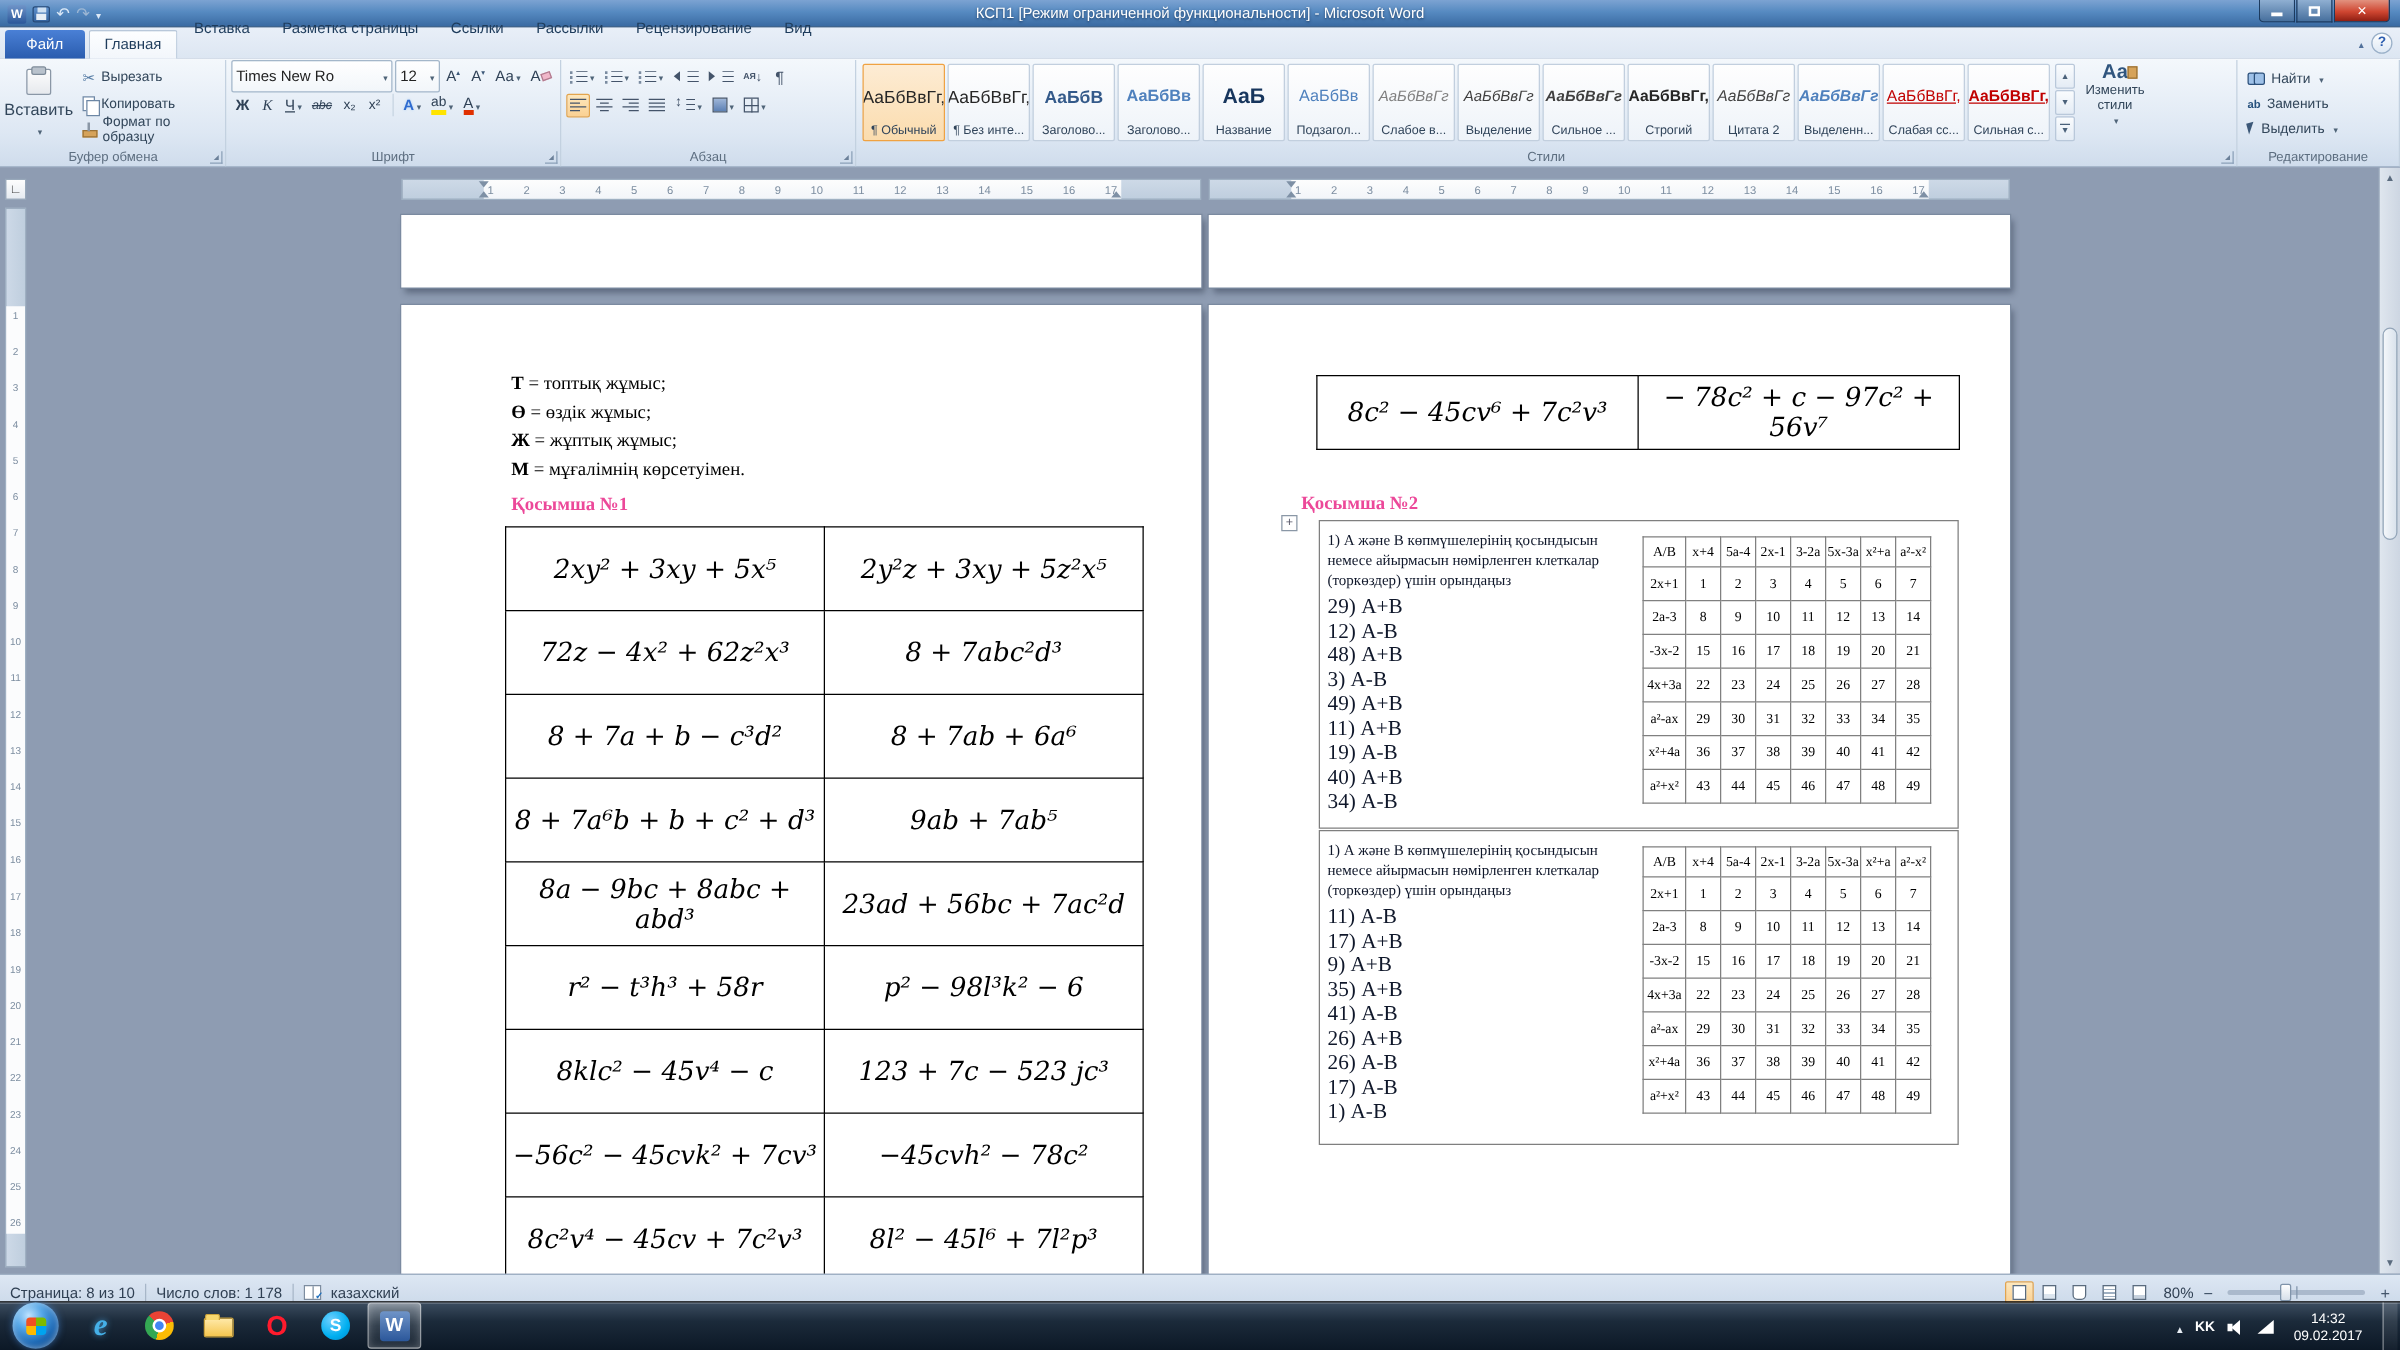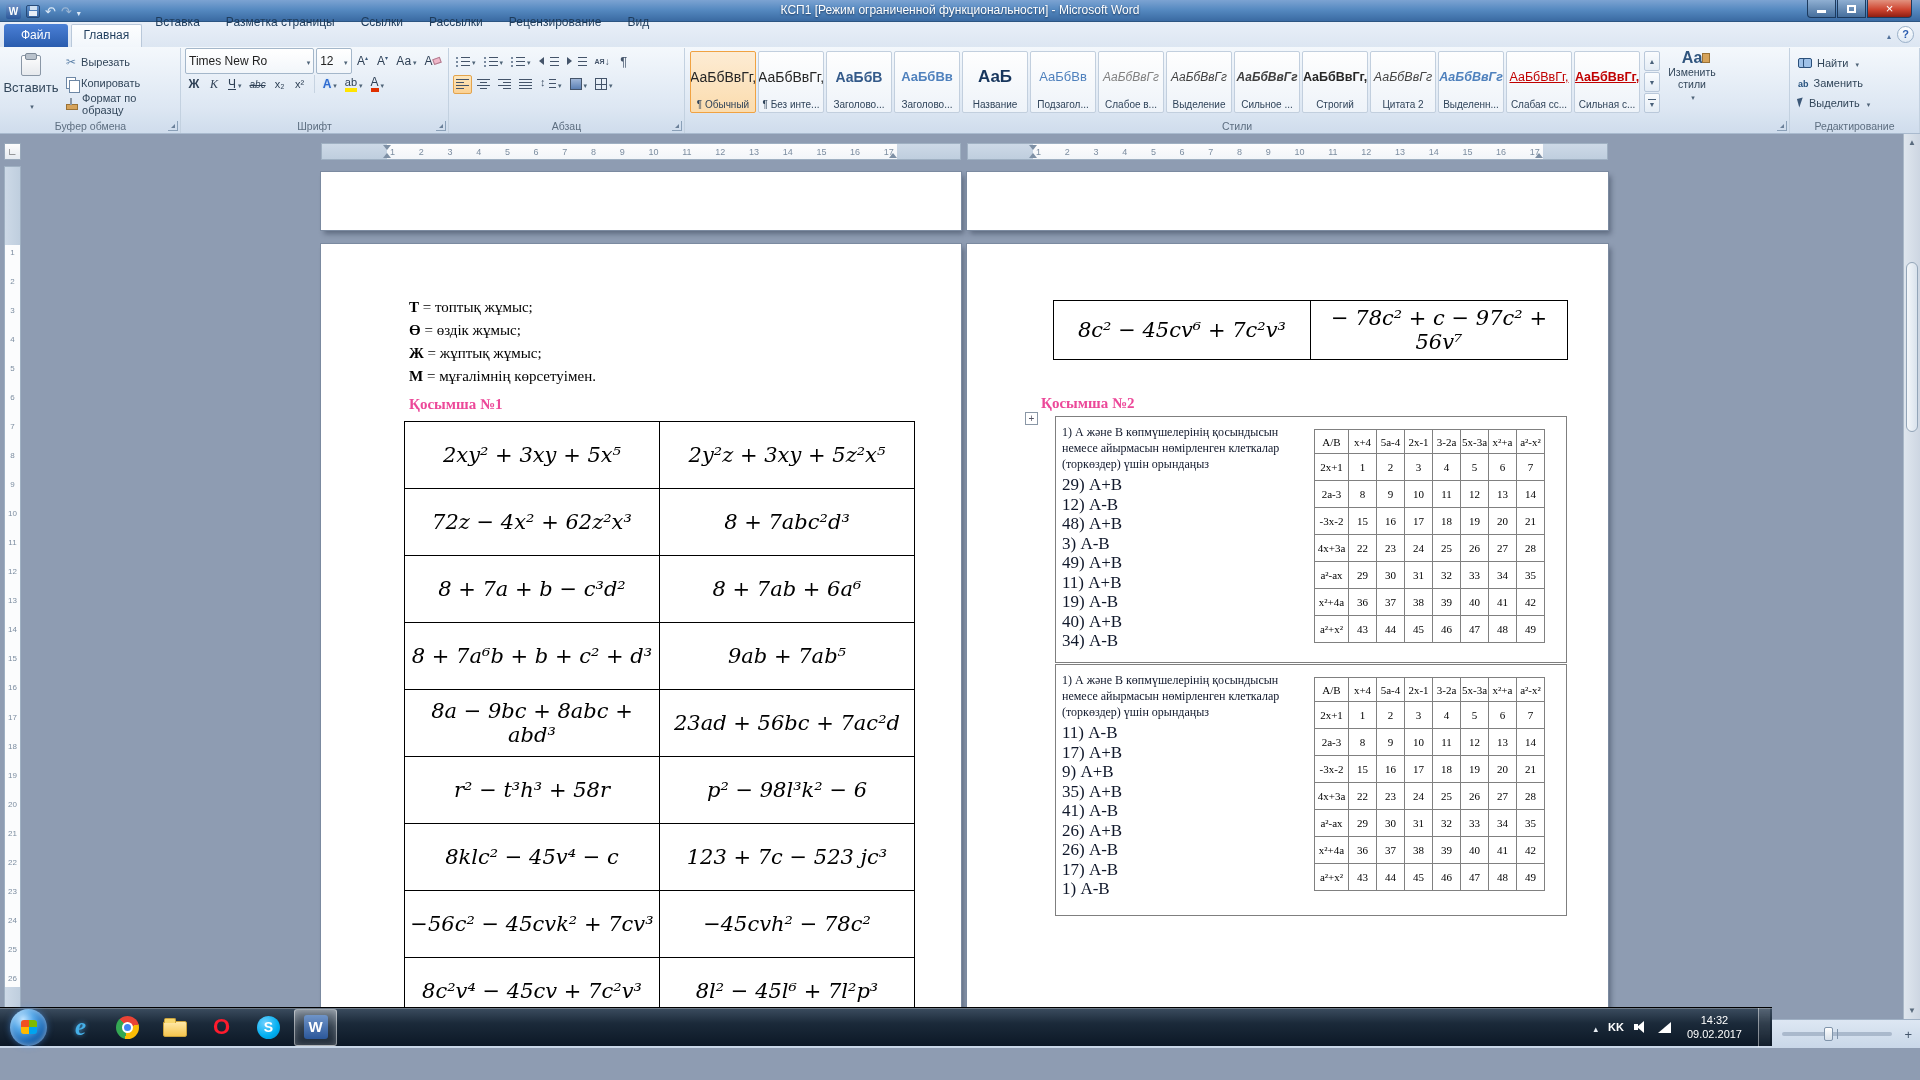--- a/index.html
+++ b/index.html
@@ -192,21 +192,21 @@
 .vbi3{border-radius:0 0 4px 4px}
 .vbi4{background:repeating-linear-gradient(to bottom,#fff 0 2px,#9fb0c2 2px 3px)}
 .vbi5{background:linear-gradient(#fff 70%,#c7d2de 70%)}
 .zoom-minus::before{content:"−";font-size:13px;color:#44566b}
 .zoom-plus::before{content:"+";font-size:13px;color:#44566b}
 .zoom-slider{width:110px;height:4px;background:#aab9cc;border-radius:2px;position:relative;margin:0 4px}
 .zs-notch{position:absolute;left:50%;top:-3px;width:1px;height:10px;background:#8094aa}
 .zs-thumb{position:absolute;left:38%;top:-5px;width:9px;height:14px;background:linear-gradient(#fefefe,#d6dfe9);border:1px solid #8094aa;border-radius:2px}
 
 
-.taskbar{position:absolute;left:0;top:1007px;width:1772px;height:39px;background:linear-gradient(#3c4d60,#1b2a3a 40%,#0c1826);border-top:1px solid #000;display:flex;align-items:center;box-shadow:inset 0 1px 0 rgba(255,255,255,.25)}
+.taskbar{position:absolute;left:0;top:1041px;width:1920px;height:39px;background:linear-gradient(#3c4d60,#1b2a3a 40%,#0c1826);border-top:1px solid #000;display:flex;align-items:flex-start;box-shadow:inset 0 1px 0 rgba(255,255,255,.25)}
 .orb{width:37px;height:37px;border-radius:50%;margin:0 10px;background:radial-gradient(circle at 35% 28%,#bfe3ff 0%,#55a7e8 30%,#1b67b4 62%,#0a3c74 100%);box-shadow:inset 0 0 6px rgba(255,255,255,.55),0 0 6px rgba(80,160,255,.5);position:relative}
 .orb-flag{position:absolute;left:50%;top:50%;transform:translate(-50%,-50%);width:16px;height:14px;border-radius:3px;background:conic-gradient(#7fba00 0 25%,#00a4ef 0 50%,#ffb900 0 75%,#f25022 0)}
 .tbtn{width:43px;height:37px;display:flex;align-items:center;justify-content:center;border-radius:3px;margin:0 2px}
 .tbtn.active{background:linear-gradient(rgba(255,255,255,.34),rgba(255,255,255,.12) 50%,rgba(255,255,255,.06));border:1px solid rgba(255,255,255,.5);box-shadow:inset 0 0 7px rgba(255,255,255,.28)}
 .ic-ie::before{content:"e";font-family:"Liberation Serif",serif;font-style:italic;font-weight:bold;font-size:25px;color:#45b0e8;text-shadow:0 0 5px rgba(90,190,255,.7)}
 .ic-chrome{width:23px;height:23px;border-radius:50%;background:conic-gradient(from -45deg,#ea4335 0 33%,#fbbc05 0 66%,#34a853 0 100%);position:relative}
 .ic-chrome::after{content:"";position:absolute;inset:6px;background:#4285f4;border:2px solid #fff;border-radius:50%}
 .ic-folder{width:24px;height:16px;background:linear-gradient(#ffe9a8,#f5c64f);border:1px solid #caa23c;border-radius:2px;position:relative;margin-top:3px}
 .ic-folder::before{content:"";position:absolute;top:-4px;left:0;width:10px;height:4px;background:#f8d86e;border:1px solid #caa23c;border-bottom:none;border-radius:2px 2px 0 0}
 .ic-opera::before{content:"O";font-weight:bold;font-size:22px;color:#ff1b2d}

